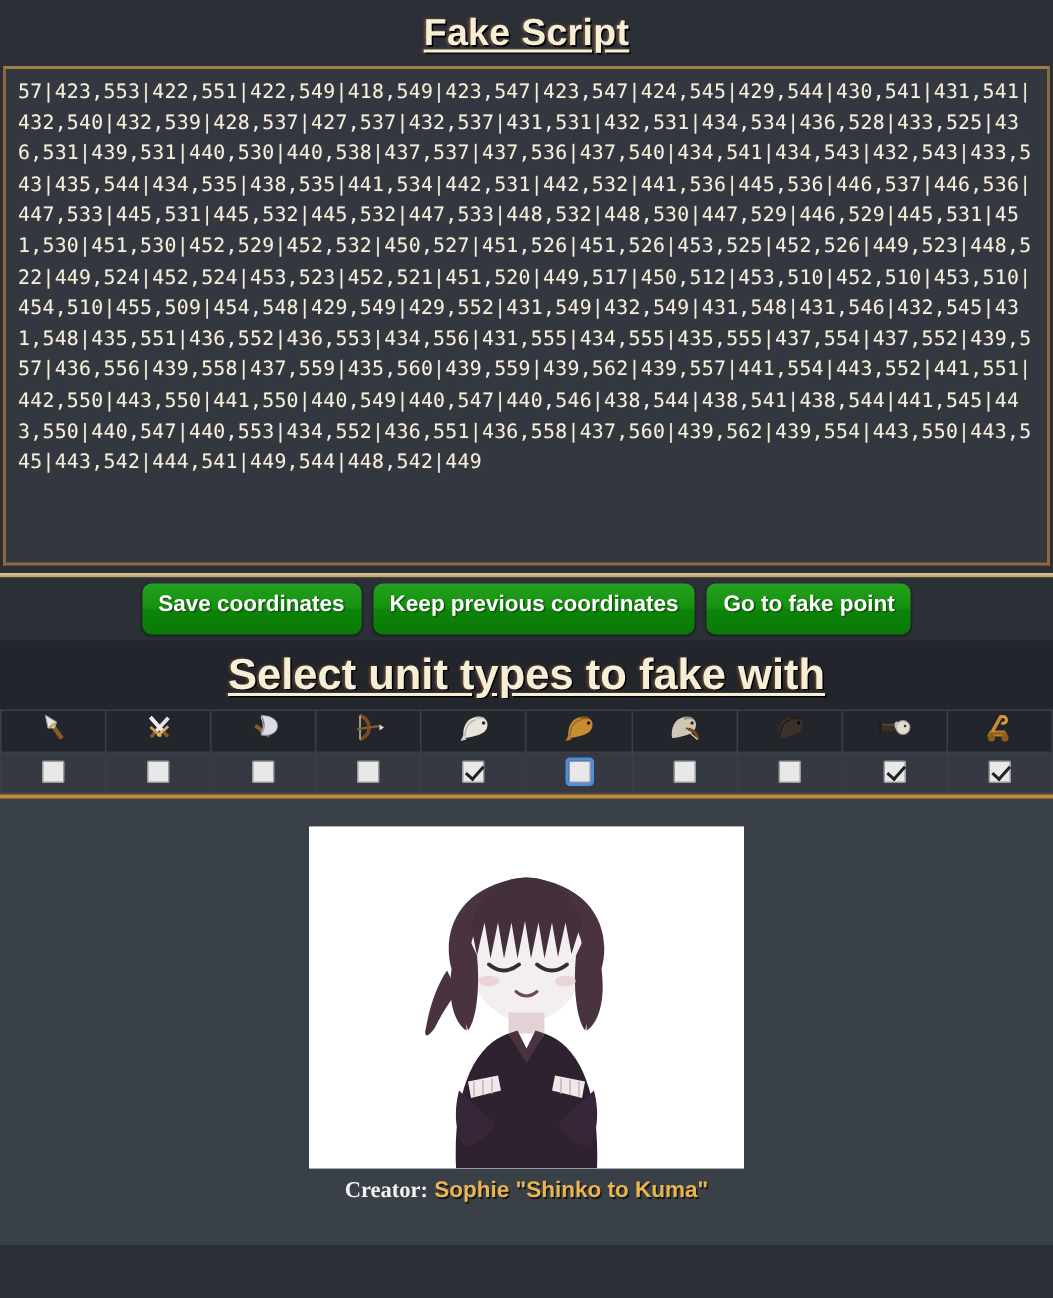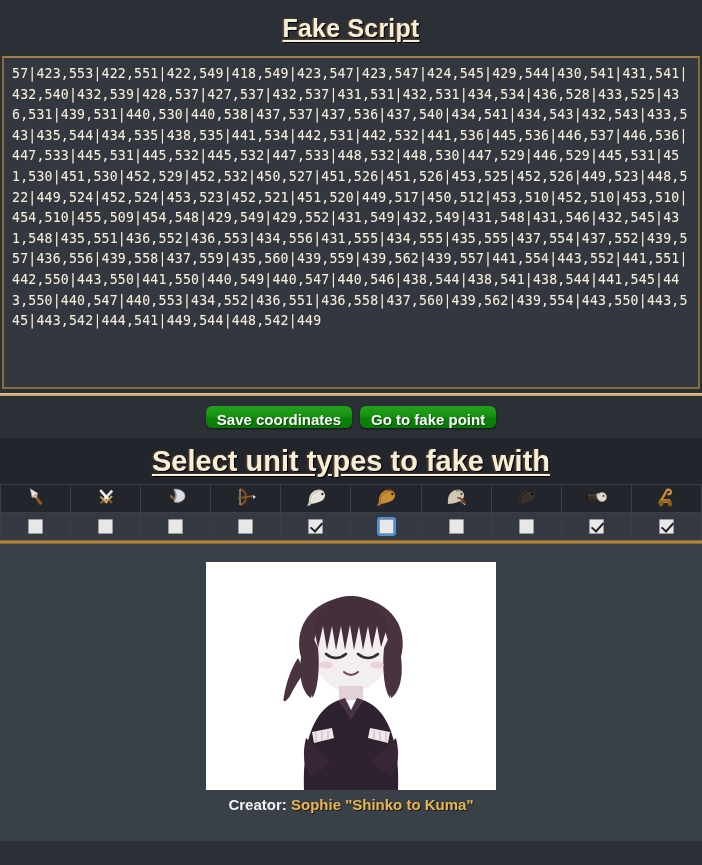--- a/index.html
+++ b/index.html
@@ -7,21 +7,21 @@
     margin: 0; padding: 0;
     width: 702px; height: 865px;
     background: #2b2f36;
     font-family: "Liberation Sans", sans-serif;
     overflow: hidden;
   }
   .page { position: relative; width: 702px; height: 865px; background: #2b2f36; }
 
   
   .title-bar {
-    height: 56px;
+    height: 44px;
     display: flex; align-items: center; justify-content: center;
     background: #2b2f36;
   }
   .title {
     font-size: 25px; font-weight: bold; color: #f5efd8;
     text-decoration: underline;
     text-underline-offset: 3px;
     letter-spacing: .2px;
     text-shadow: 1px 1px 0 #000, -1px 0 2px rgba(255,140,60,.45);
   }
@@ -64,21 +64,21 @@
     gap: 8px;
     background: #2b2f36;
   }
   .btn {
     background: linear-gradient(to bottom, #23a11e 0%, #16910f 48%, #0d8409 52%, #0a7a07 100%);
     color: #ffffff;
     font-size: 15px; font-weight: bold;
     font-family: "Liberation Sans", sans-serif;
     border: none;
     border-radius: 6px;
-    padding: 5px 11px 0;
+    padding: 5px 11px 12px;
     cursor: pointer;
     text-shadow: 1px 1px 1px rgba(0,0,0,.45);
     box-shadow: 0 1px 2px rgba(0,0,0,.5);
     white-space: nowrap;
   }
 
   
   .sub-bar {
     height: 46px;
     display: flex; align-items: center; justify-content: center;
@@ -140,21 +140,21 @@
     left: 206px; top: 18px;
     width: 290px; height: 228px;
     background: #ffffff;
     overflow: hidden;
   }
   .credit {
     position: absolute; left: 0; right: 0; top: 252px;
     text-align: center;
     font-size: 15px; font-weight: bold;
   }
-  .credit .lbl { color: #f2f2f2; }
+  .credit .lbl { color: #f2f2f2; font-family: Liberation Serif, serif; }
   .credit .name {
     color: #e8b54e;
     text-shadow: 1px 1px 0 rgba(0,0,0,.6);
   }
 </style>
 </head>
 <body>
 
 <div class="page">
 
@@ -163,20 +163,21 @@
   </div>
 
   <div class="ta-wrap">
     <textarea class="coords" placeholder="Enter coordinates" style="">57|423,553|422,551|422,549|418,549|423,547|423,547|424,545|429,544|430,541|431,541|432,540|432,539|428,537|427,537|432,537|431,531|432,531|434,534|436,528|433,525|436,531|439,531|440,530|440,538|437,537|437,536|437,540|434,541|434,543|432,543|433,543|435,544|434,535|438,535|441,534|442,531|442,532|441,536|445,536|446,537|446,536|447,533|445,531|445,532|445,532|447,533|448,532|448,530|447,529|446,529|445,531|451,530|451,530|452,529|452,532|450,527|451,526|451,526|453,525|452,526|449,523|448,522|449,524|452,524|453,523|452,521|451,520|449,517|450,512|453,510|452,510|453,510|454,510|455,509|454,548|429,549|429,552|431,549|432,549|431,548|431,546|432,545|431,548|435,551|436,552|436,553|434,556|431,555|434,555|435,555|437,554|437,552|439,557|436,556|439,558|437,559|435,560|439,559|439,562|439,557|441,554|443,552|441,551|442,550|443,550|441,550|440,549|440,547|440,546|438,544|438,541|438,544|441,545|443,550|440,547|440,553|434,552|436,551|436,558|437,560|439,562|439,554|443,550|443,545|443,542|444,541|449,544|448,542|449</textarea>
   </div>
 
   <div class="divider"></div>
 
   <div class="btn-row">
     <button class="btn">Save coordinates</button>
+    <button class="btn">Keep previous coordinates</button>
     <button class="btn">Go to fake point</button>
   </div>
 
   <div class="sub-bar">
     <div class="subtitle">Select unit types to fake with</div>
   </div>
 
   <table class="unit-table">
     <tbody>
       <tr class="icons" id="icon-row">

